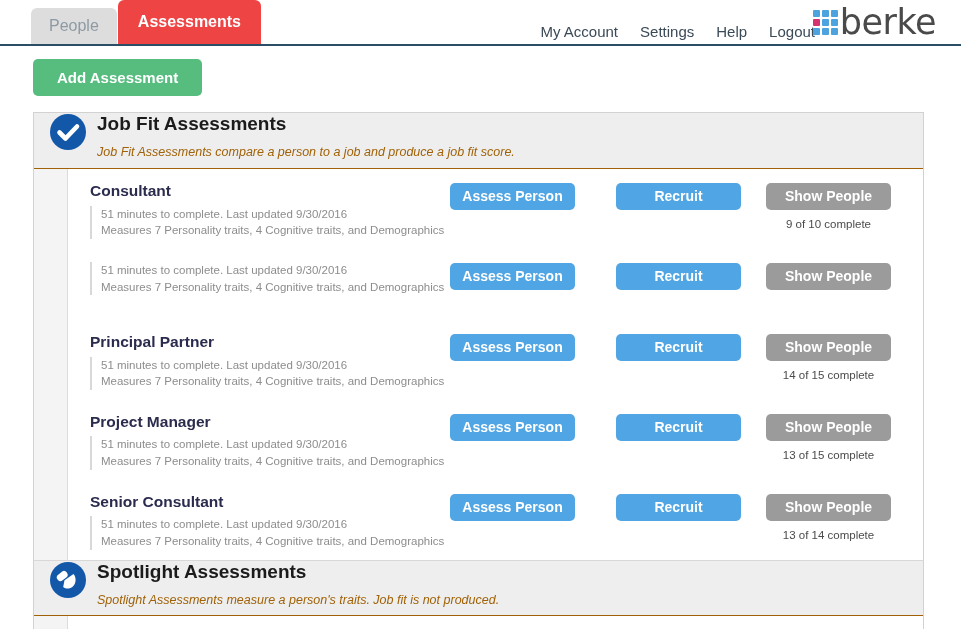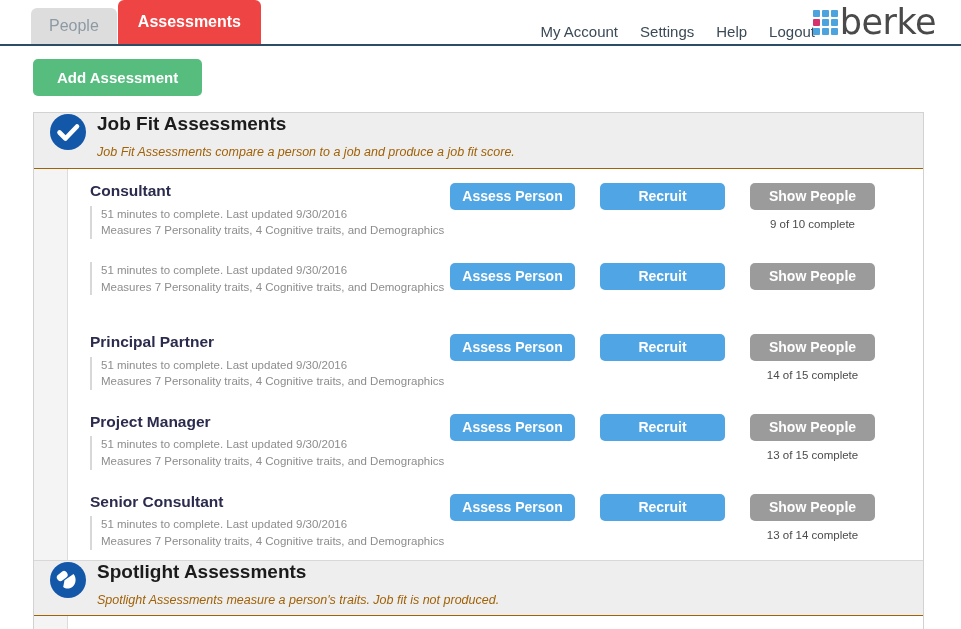--- a/index.html
+++ b/index.html
@@ -176,21 +176,21 @@
     font-family: "Liberation Sans", sans-serif;
     height: 27px;
     line-height: 27px;
     text-align: center;
     cursor: pointer;
     padding: 0;
   }
   .btn-blue { background: #50a5e4; }
   .btn-gray { background: #9b9b9b; }
   .w-assess { width: 125px; }
-  .w-recruit { width: 125px; margin-left: 25px; }
+  .w-recruit { width: 125px; margin-left: 41px; }
   .w-show    { width: 125px; }
   .col-show  { margin-left: 25px; }
   .complete {
     font-size: 11.5px;
     color: #4b4b4b;
     margin-top: 8px;
     white-space: nowrap;
   }
 </style>
 </head>

